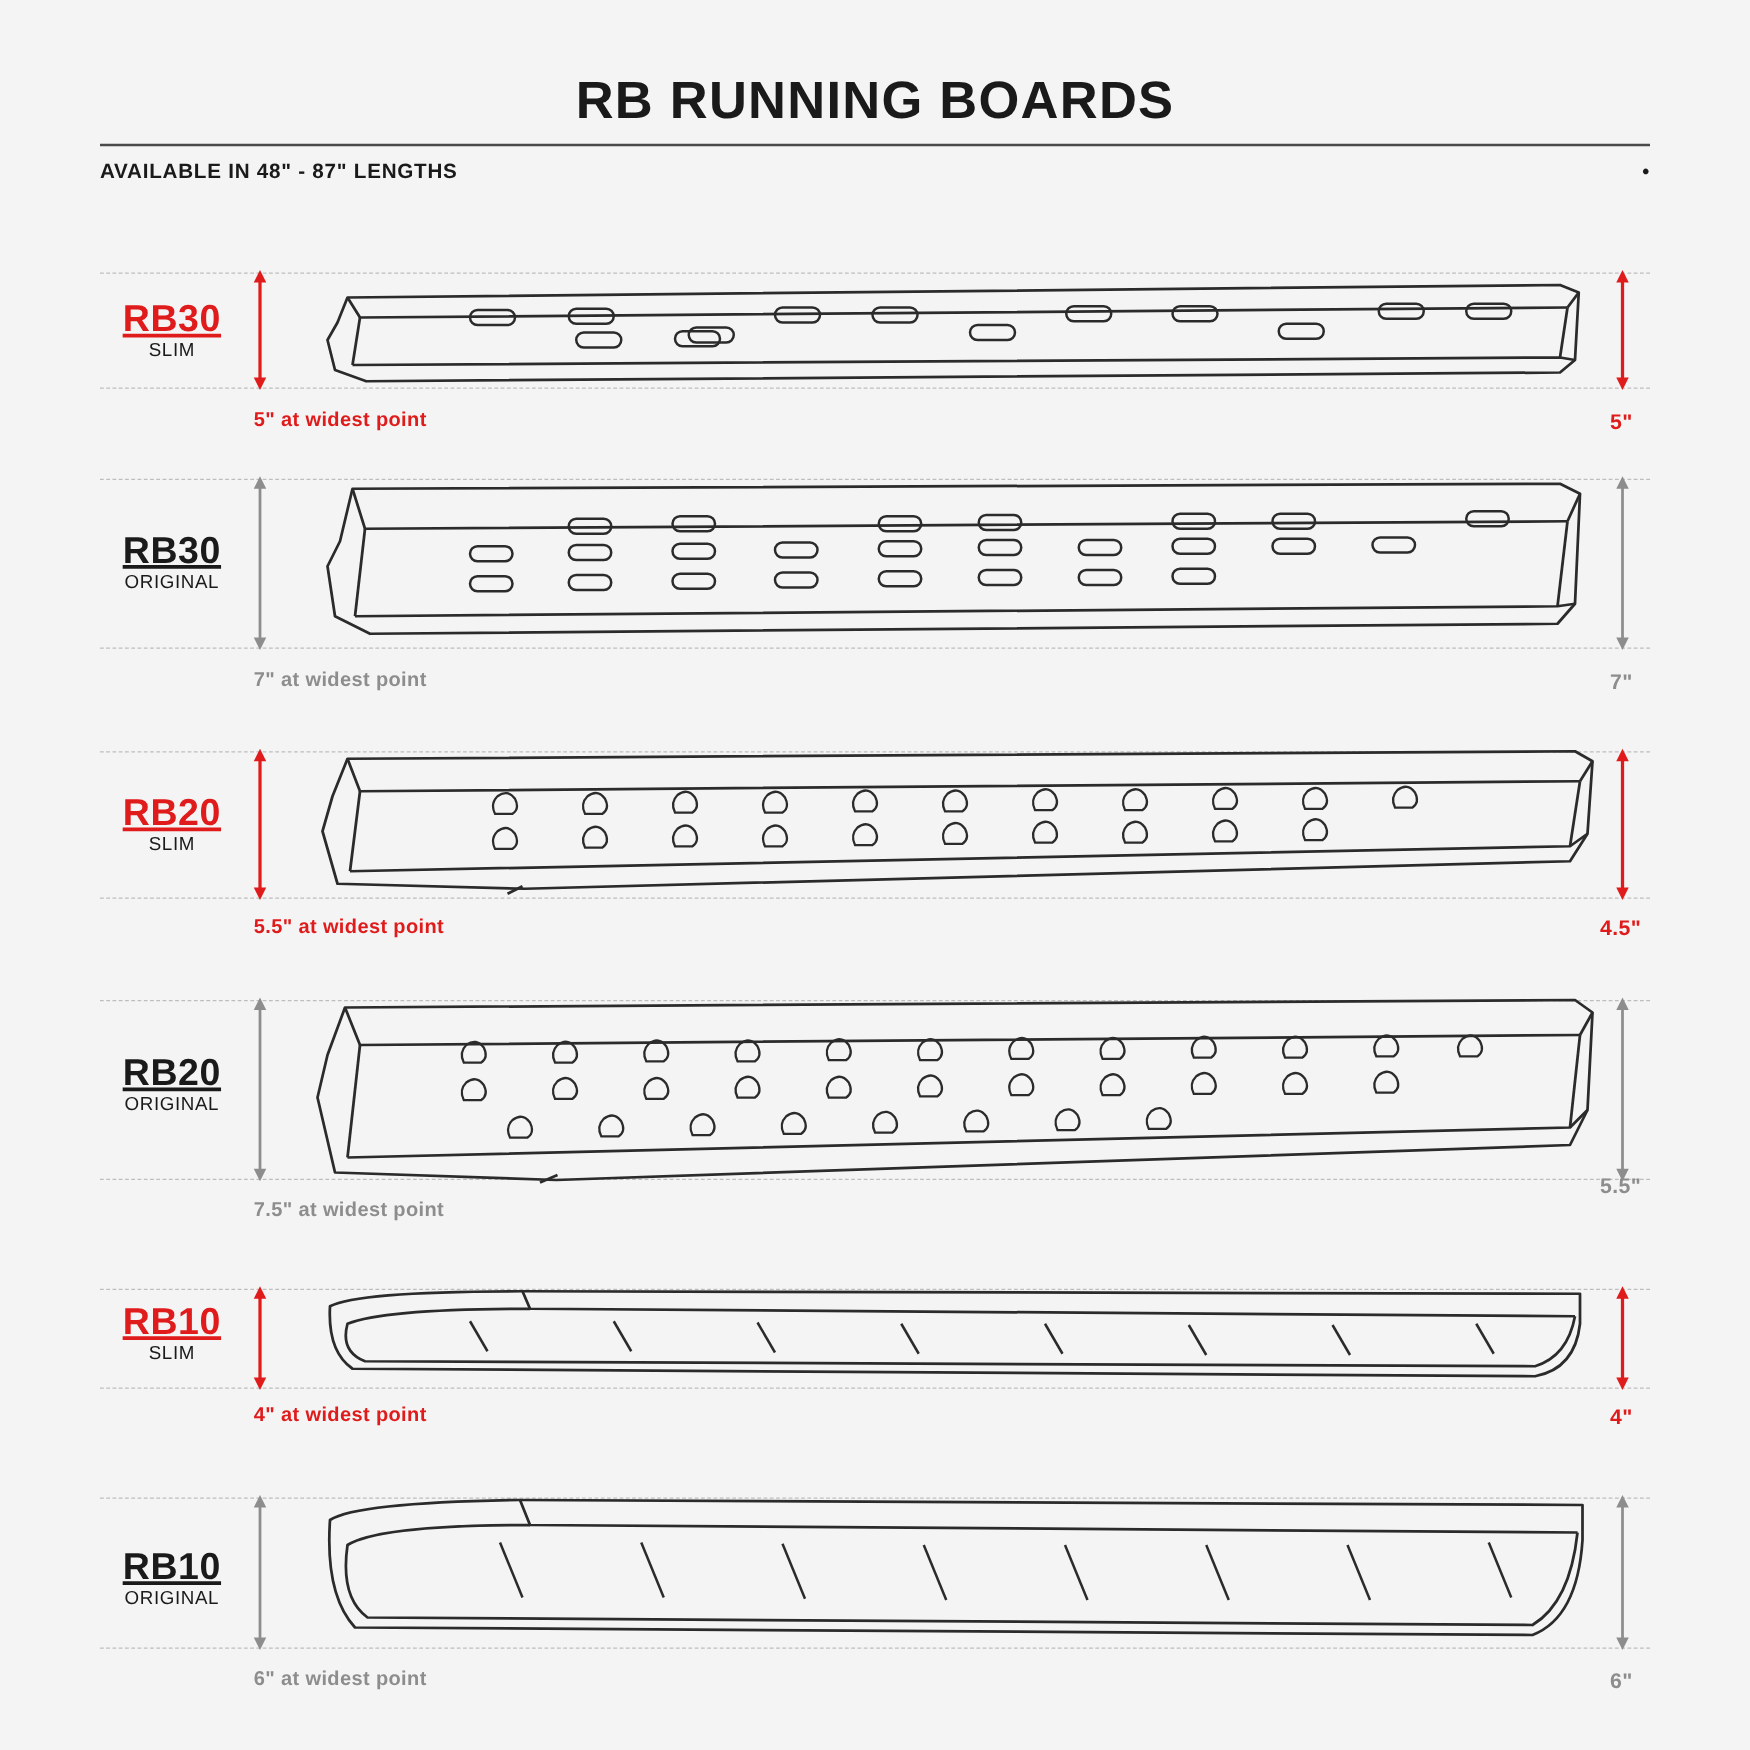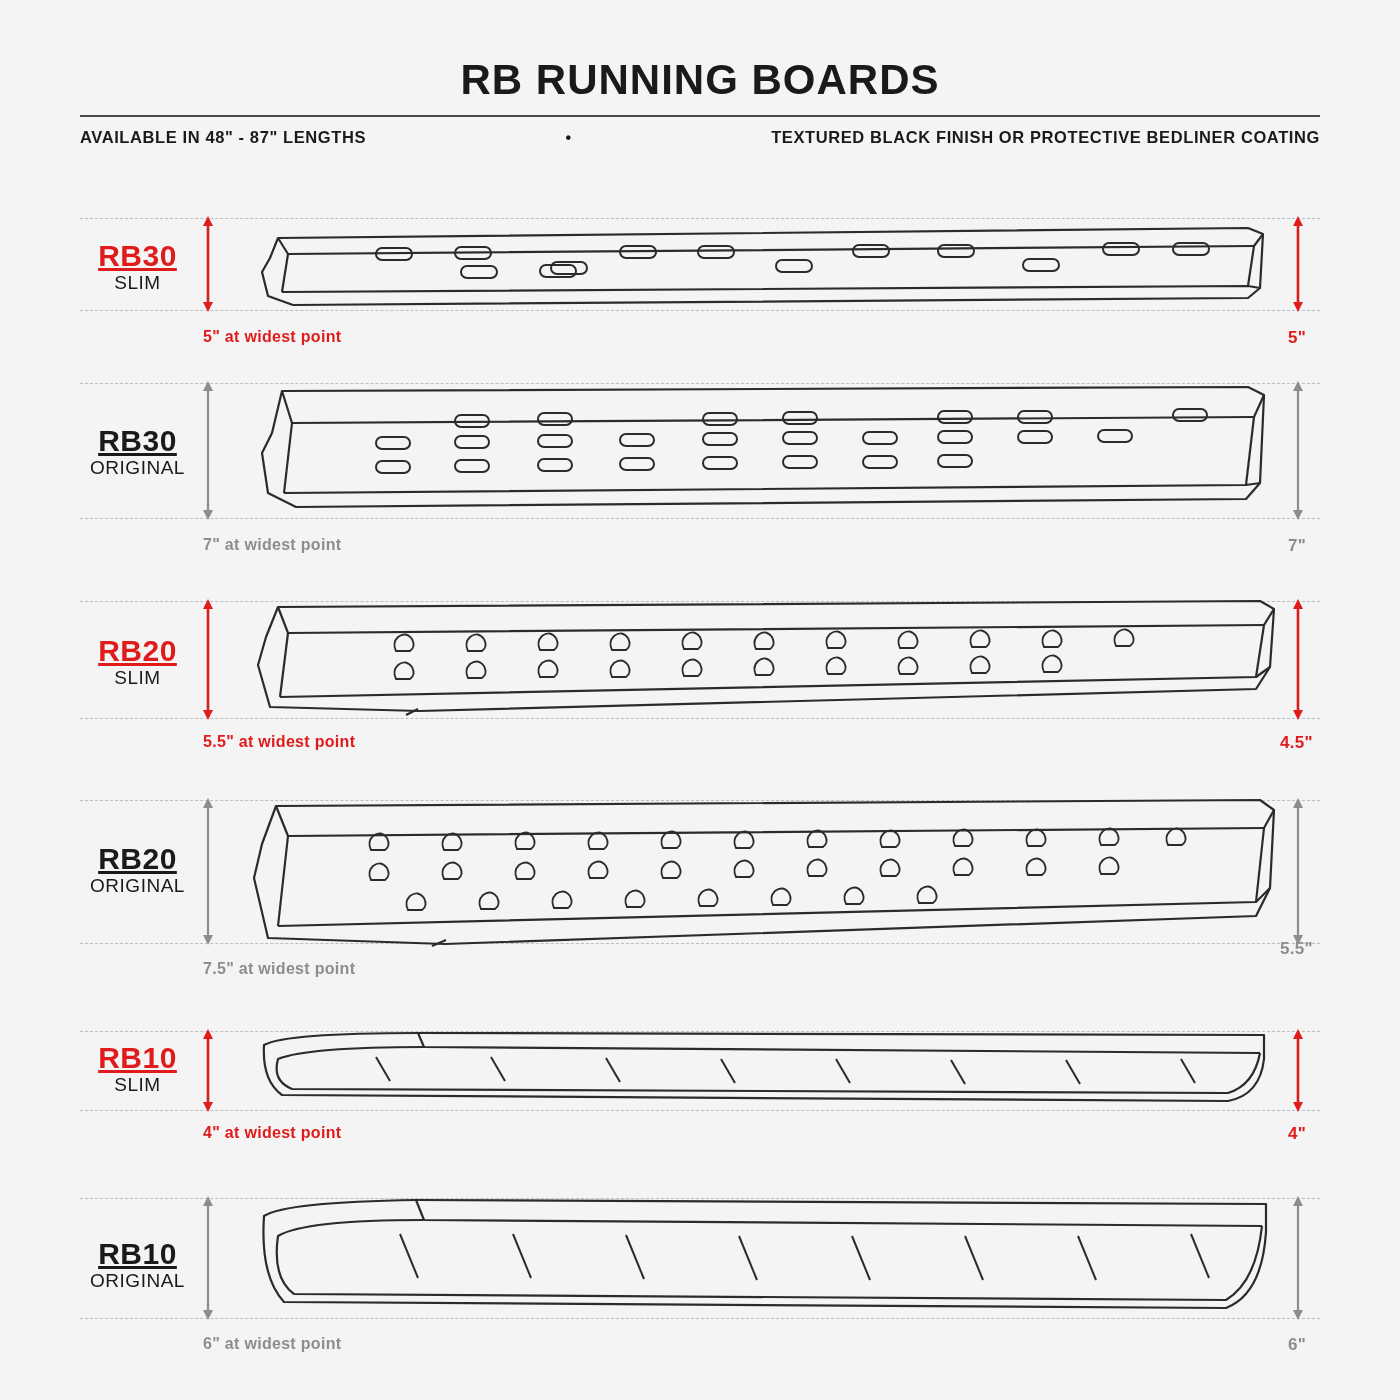--- a/index.html
+++ b/index.html
@@ -80,21 +80,21 @@
     text-align: center;
   }
   .model {
     font-size: 30px;
     font-weight: bold;
     line-height: 1.05;
     letter-spacing: 0.5px;
     text-decoration: underline;
   }
   .variant {
-    font-size: 19px;
+    font-size: 15px;
     line-height: 1.2;
     letter-spacing: 0.5px;
   }
   .red { color: #e01b1b; }
   .dark { color: #1a1a1a; }
 
   .caption {
     position: absolute;
     font-size: 16px;
     font-weight: bold;
@@ -119,21 +119,20 @@
 <body>
 
 <div class="page">
 
   <div class="header">
     <div class="title">RB RUNNING BOARDS</div>
     <div class="rule"></div>
     <div class="subtitle">
       <span>AVAILABLE IN 48" - 87" LENGTHS</span>
       <span class="dot">•</span>
-      <span>TEXTURED BLACK FINISH OR PROTECTIVE BEDLINER COATING</span>
     </div>
   </div>
 
   <div class="row" style="top:0;">
     <div class="guide" style="left:80px; top:218px; width:1240px;"></div>
     <div class="guide" style="left:80px; top:310px; width:1240px;"></div>
 
     <div class="label-block" style="top:240px;">
       <div class="model red">RB30</div>
       <div class="variant dark">SLIM</div>

